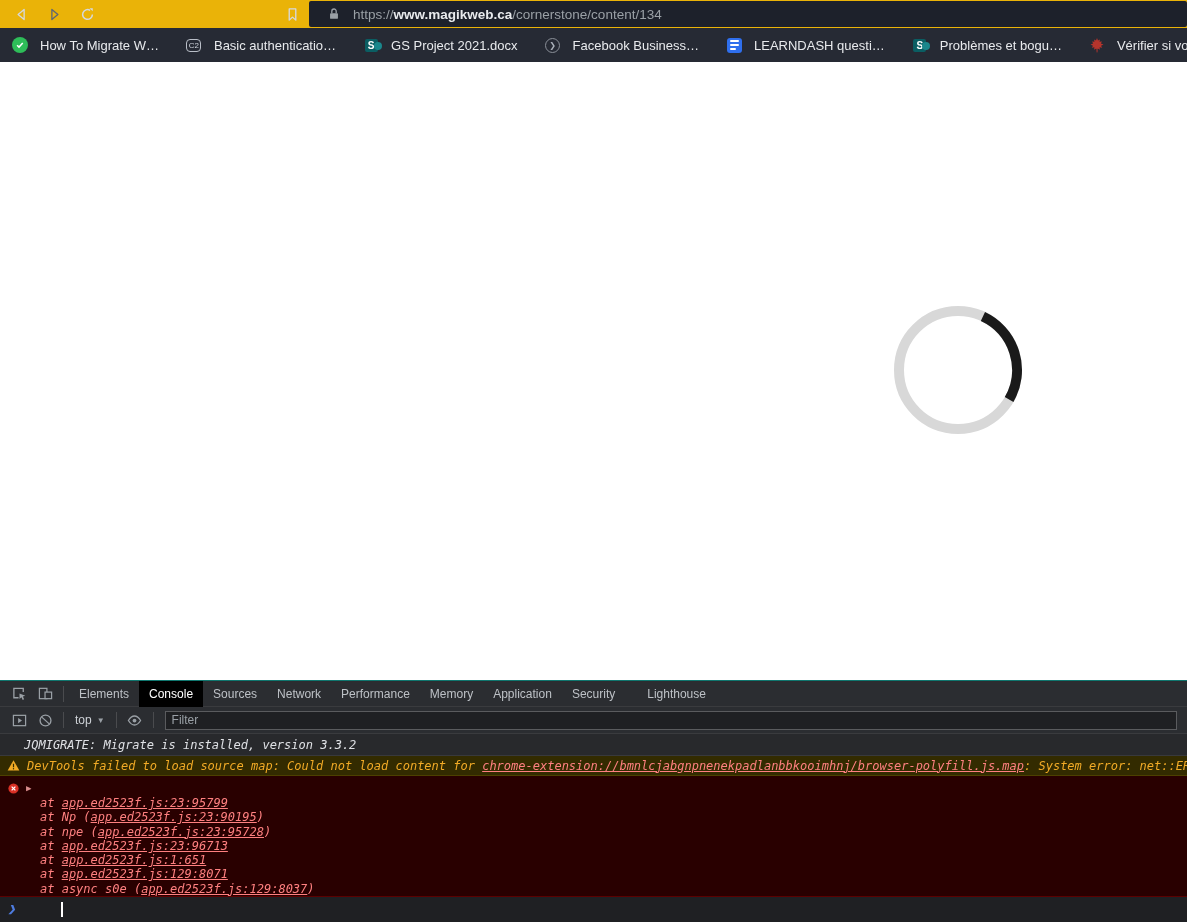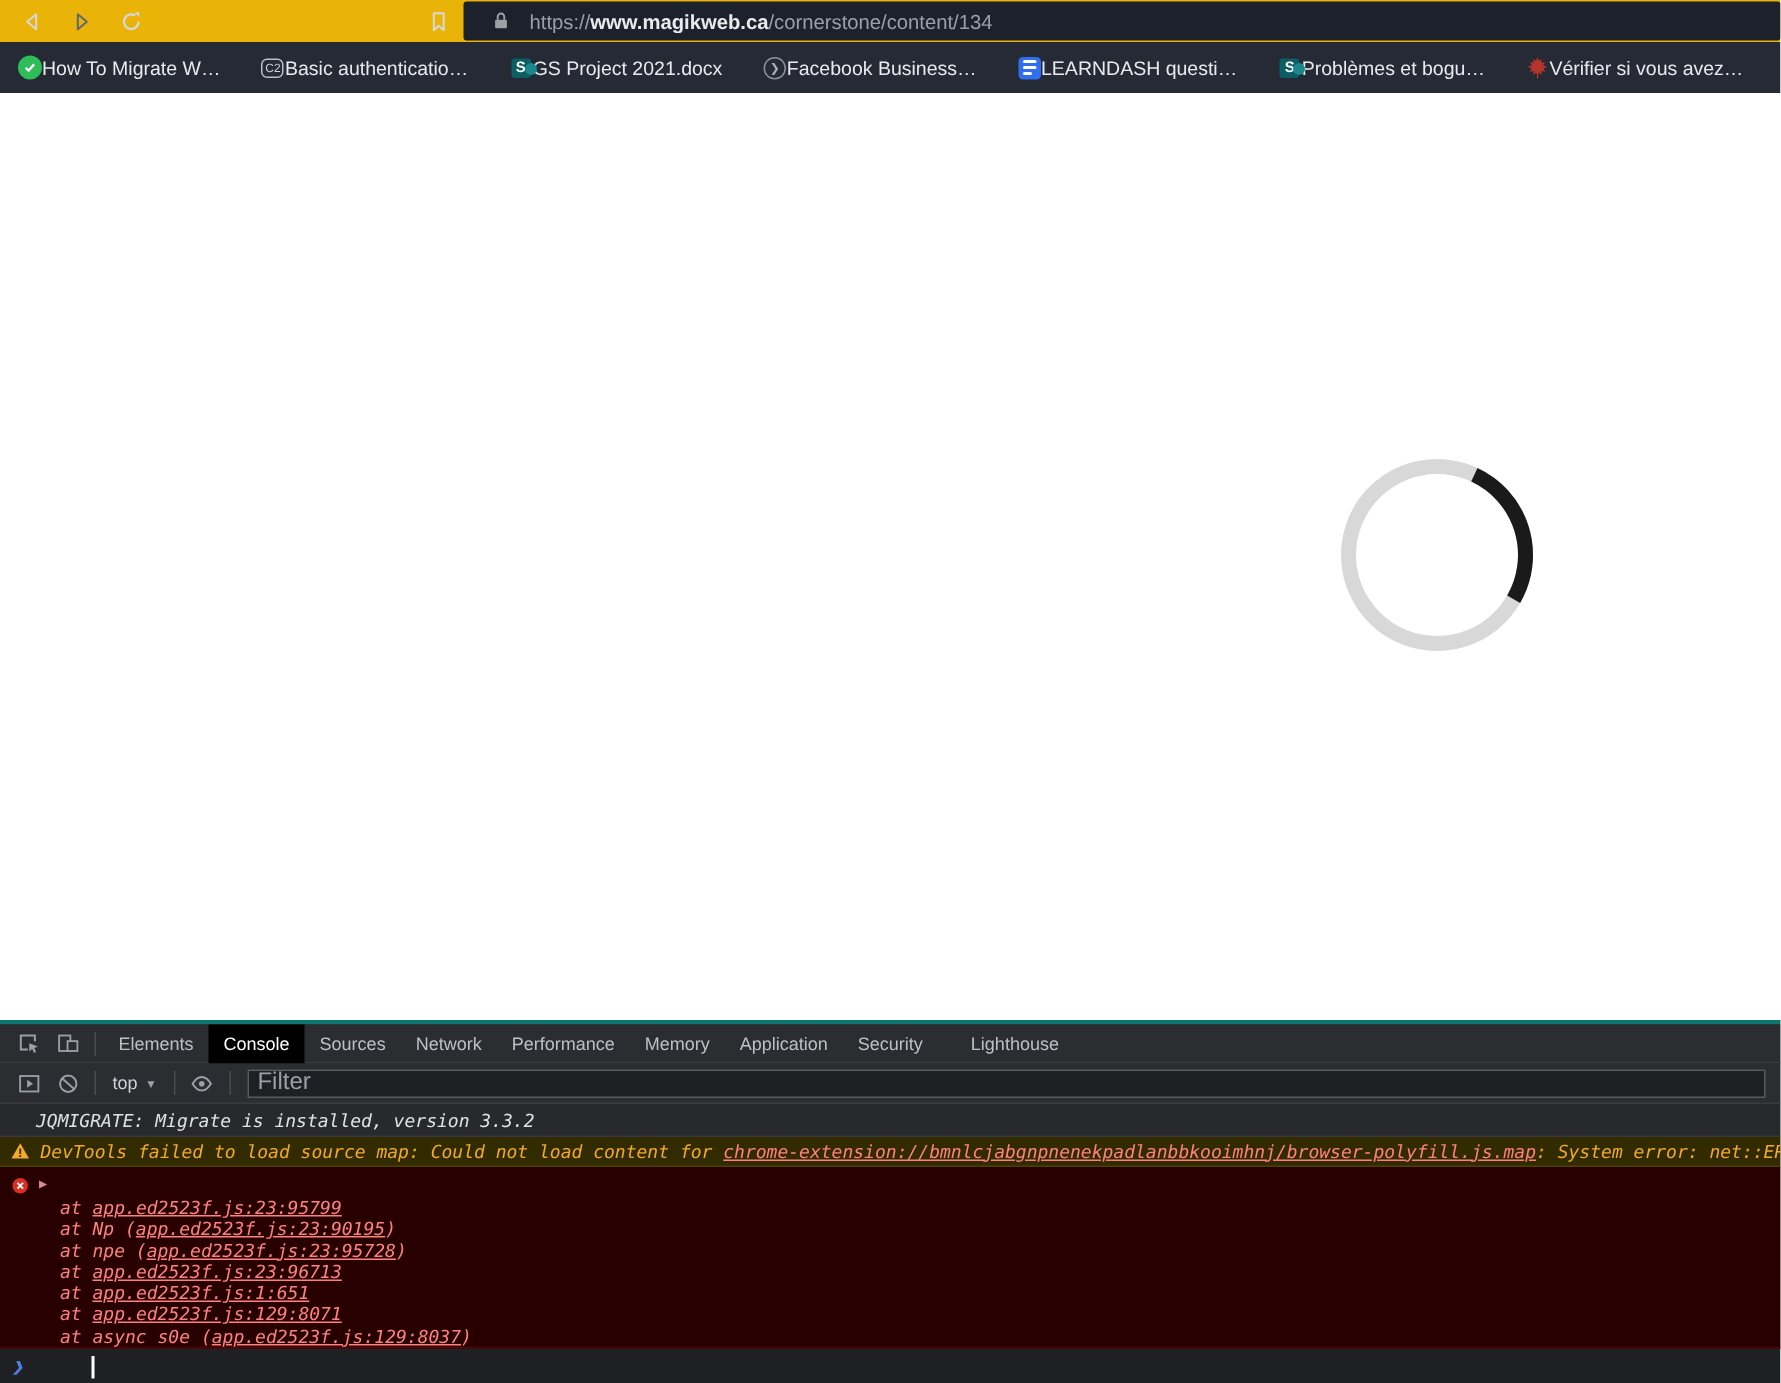--- a/index.html
+++ b/index.html
@@ -24,21 +24,21 @@
   }
   .urlbar svg { width:14px; height:14px; flex:0 0 auto; }
   .urltext { margin-left:12px; font-size:13.5px; color:#9aa0a6; white-space:nowrap; overflow:hidden; }
   .urltext .host { color:#e8eaed; font-weight:bold; }
   
   .bookmarks {
     height:34px; background:#262a34; flex:0 0 34px;
     display:flex; align-items:center; padding-left:12px; gap:27px;
     overflow:hidden; white-space:nowrap;
   }
-  .bm { display:flex; align-items:flex-end; gap:0; flex:0 0 auto; }
+  .bm { display:flex; align-items:flex-end; gap:12px; flex:0 0 auto; }
   .bm-label { font-size:13px; color:#e8eaed; }
   .bm-ic { width:16px; height:16px; display:flex; align-items:center; justify-content:center; flex:0 0 auto; position:relative; }
   .ic-check { width:16px; height:16px; border-radius:50%; background:#2ebd59; display:flex; align-items:center; justify-content:center; }
   .ic-check svg { width:10px; height:10px; }
   .ic-c2 { width:15px; height:13px; border:1.5px solid #b9bec7; border-radius:4px; color:#cdd2da;
            font-size:8px; font-weight:normal; display:flex; align-items:center; justify-content:center; }
   .ic-sp { width:13px; height:13px; background:#0b5e63; border-radius:2px; color:#fff; font-size:10px;
            font-weight:bold; display:flex; align-items:center; justify-content:center; position:relative; }
   .ic-sp::after { content:""; position:absolute; right:-4px; top:3px; width:8px; height:8px; border-radius:50%;
            background:#1a878c; }
@@ -46,35 +46,35 @@
            font-size:8px; display:flex; align-items:center; justify-content:center; }
   .ic-ld { width:15px; height:15px; background:#2f6fed; border-radius:3px; display:flex; flex-direction:column;
            justify-content:center; gap:2px; padding-left:3px; }
   .ic-ld i { display:block; height:2px; background:#fff; border-radius:1px; }
   .ic-ld i:nth-child(1){ width:9px; } .ic-ld i:nth-child(2){ width:9px; } .ic-ld i:nth-child(3){ width:6px; }
   .ic-leaf svg { width:16px; height:16px; }
   
   .content { flex:1 1 auto; background:#fff; position:relative; }
   .spinner { position:absolute; left:890px; top:240px; width:136px; height:136px; }
   
-  .devtools { flex:0 0 242px; background:#1f2023; border-top:3px solid #0f766e; display:flex; flex-direction:column;
+  .devtools { flex:0 0 242px; background:#1f2023; border-top:1px solid #0f766e; display:flex; flex-direction:column;
               font-size:12px; color:#bdc1c6; }
   .dt-tabbar { height:26px; flex:0 0 26px; background:#2b2d31; border-bottom:1px solid #3a3b3e;
                display:flex; align-items:center; padding-left:6px; }
   .dt-iconbtn { width:26px; height:24px; display:flex; align-items:center; justify-content:center; }
   .dt-iconbtn svg { width:15px; height:15px; }
   .dt-sep { width:1px; height:16px; background:#4a4b4e; margin:0 5px; }
   .dt-tab { padding:0 10px; height:26px; display:flex; align-items:center; color:#bdc1c6; }
   .dt-tab.active { background:#000; color:#fff; }
   .dt-toolbar { height:27px; flex:0 0 27px; background:#2b2d31; border-bottom:1px solid #3a3b3e;
                 display:flex; align-items:center; padding:0 6px; }
   .dt-context { display:flex; align-items:center; gap:5px; color:#cdd1d6; padding:0 6px; }
   .dt-context .caret { font-size:8px; color:#9aa0a6; }
   .dt-filter { flex:1; height:19px; margin:0 4px 0 6px; background:#1f2023; border:1px solid #5a5b5e;
-               color:#e8eaed; font-size:16px; padding:0 6px; font-family:"Liberation Sans", sans-serif; }
+               color:#e8eaed; font-size:12px; padding:0 6px; font-family:"Liberation Sans", sans-serif; }
   .dt-filter::placeholder { color:#9aa0a6; }
   .console { flex:1; font-family:"DejaVu Sans Mono", monospace; font-size:12px; display:flex; flex-direction:column;font-style:italic; }
   .crow { white-space:nowrap; overflow:hidden; }
   .crow-info { flex:0 0 22px; background:#28292c; border-bottom:1px solid #38393c; color:#dfe1e5;
                display:flex; align-items:center; padding-left:24px; }
   .crow-warn { flex:0 0 20px; background:#332b00; border-bottom:1px solid #4d4100; color:#f2ab26;
                display:flex; align-items:center; padding-left:7px; }
   .crow-warn svg { width:13px; height:13px; margin-right:7px; flex:0 0 auto; }
   .crow-warn a { color:#f2ab26; }
   .crow-err { flex:0 0 121px; background:#290000; border-bottom:1px solid #5c0000; color:#ff8080; padding-top:4px; }

